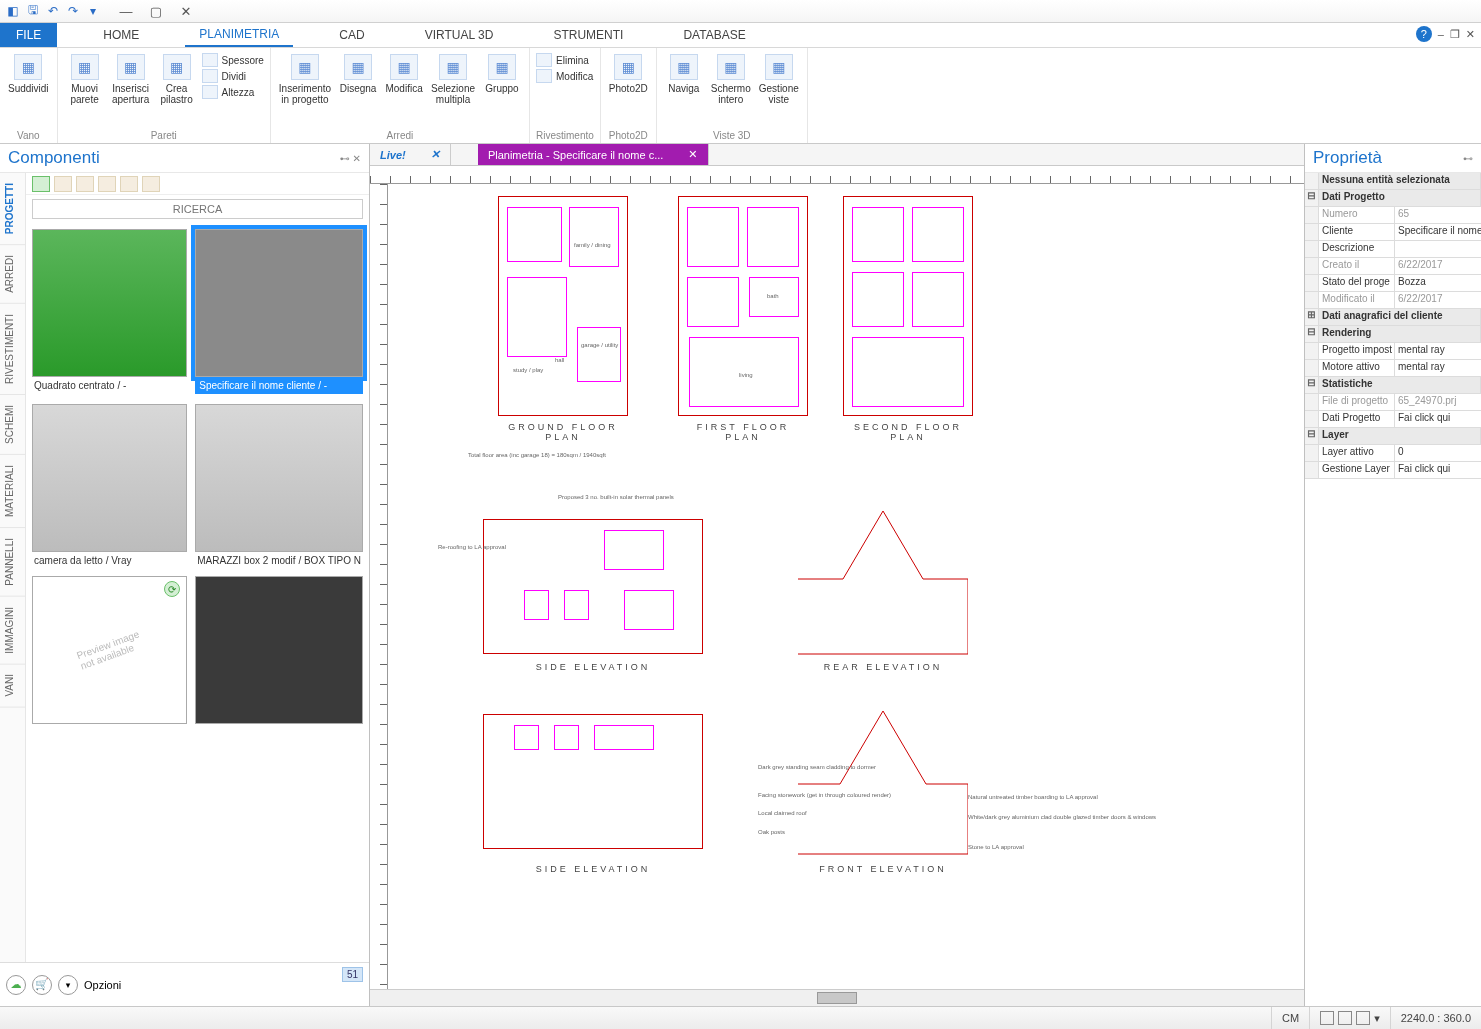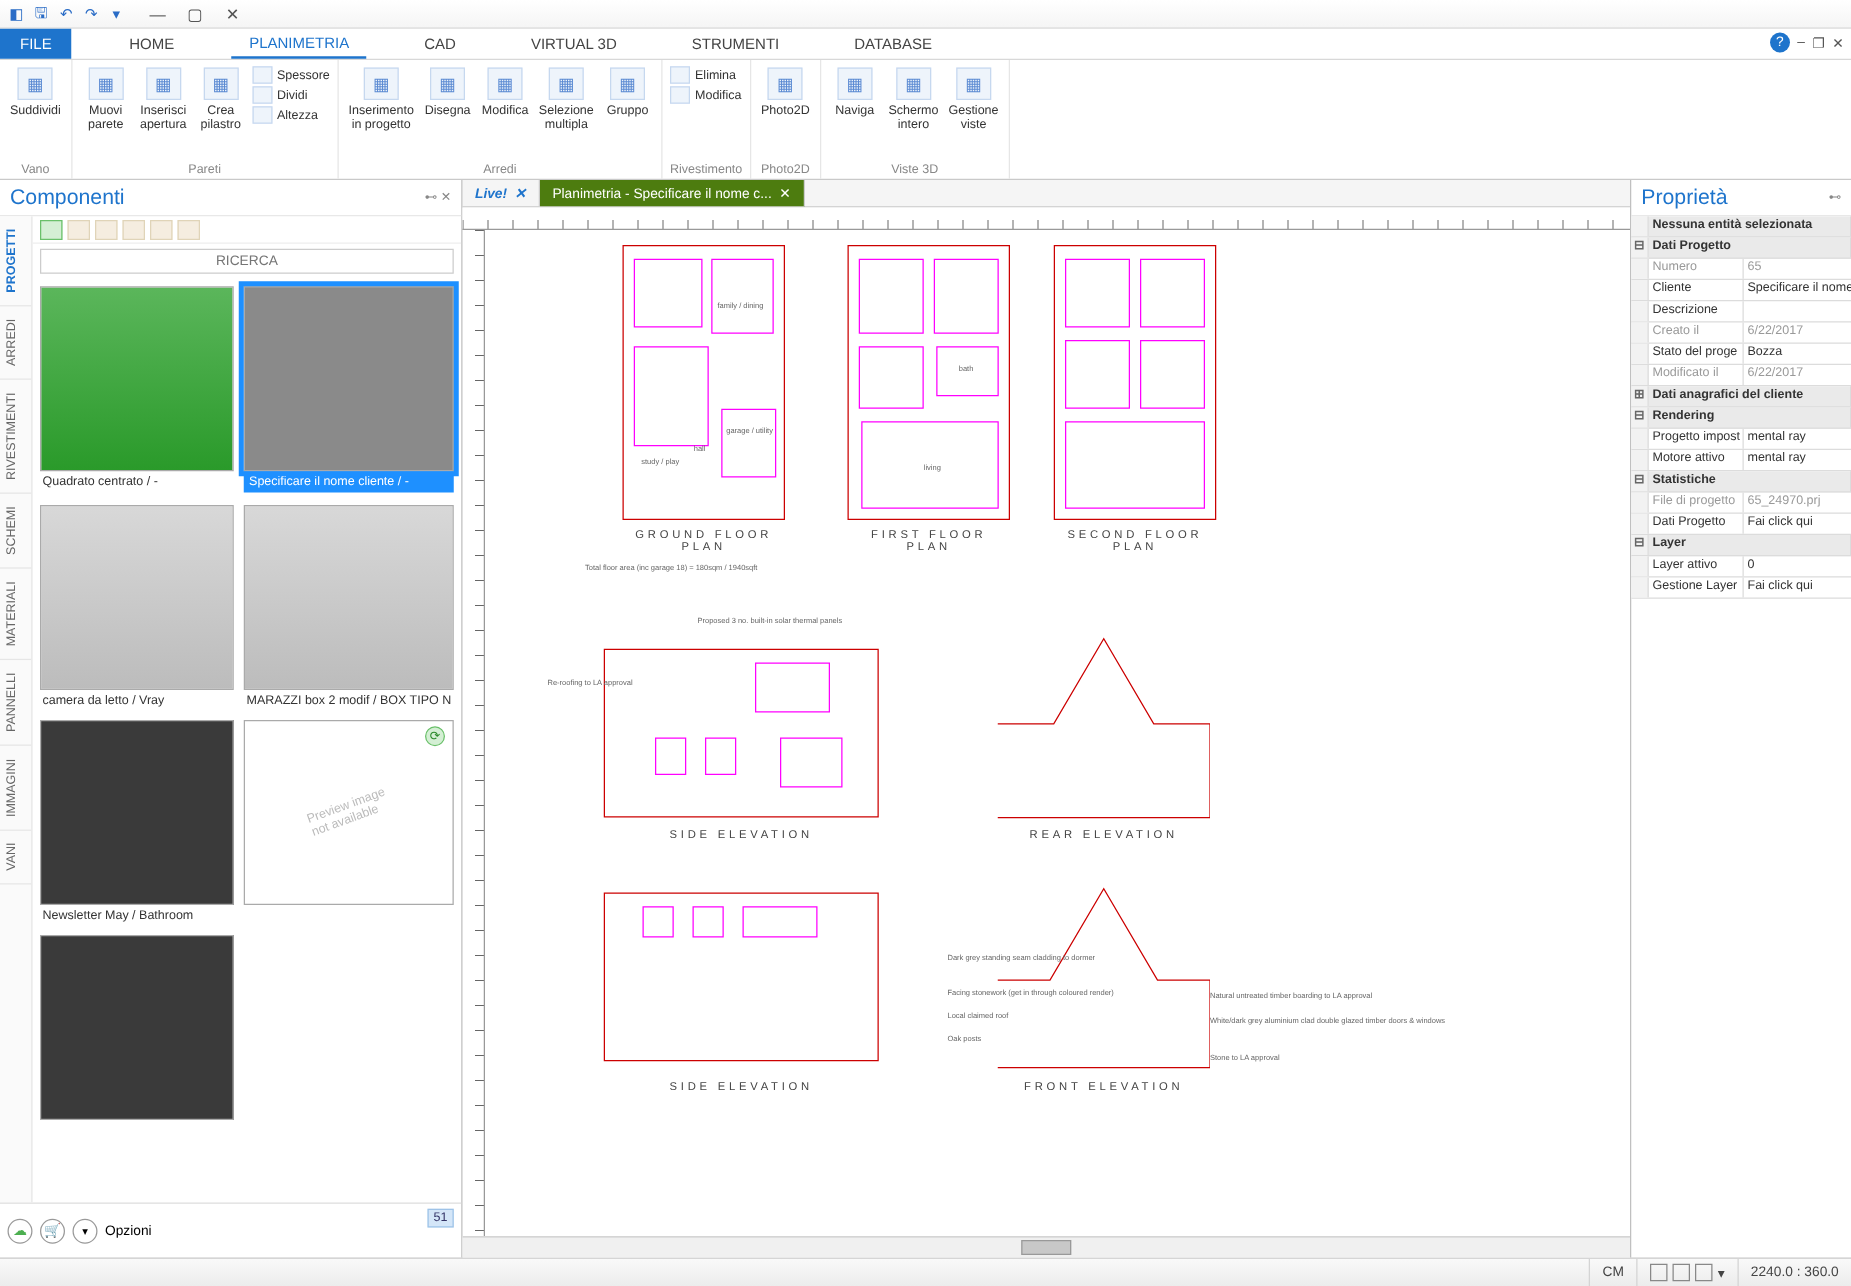--- a/index.html
+++ b/index.html
@@ -54,23 +54,23 @@
 .thumb .cap { font-size: 10px; color: #333; padding: 3px 2px 0; white-space: nowrap; overflow: hidden; text-overflow: ellipsis; }
 .thumb.selected .img { outline: 4px solid #1e90ff; }
 .thumb.selected .cap { background: #1e90ff; color: #fff; padding: 3px 4px; }
 .badge { position: absolute; right: 6px; top: 4px; width: 16px; height: 16px; border-radius: 50%; background: #d4efd4; border: 1px solid #6ac06a; color: #2a8a2a; font-size: 10px; display: flex; align-items: center; justify-content: center; }
 .counter { position: absolute; right: 6px; bottom: 24px; background: #d4e6f8; border: 1px solid #9ec3e8; padding: 1px 4px; font-size: 10px; color: #336; }
 .bottom-tools { height: 44px; border-top: 1px solid #ddd; display: flex; align-items: center; gap: 6px; padding: 0 6px; }
 .bottom-tools .circ { width: 20px; height: 20px; border-radius: 50%; border: 1px solid #999; display: inline-flex; align-items: center; justify-content: center; }
 
 .center { flex: 1; display: flex; flex-direction: column; border-right: 1px solid #c0c0c0; }
 .doc-tabs { height: 22px; background: #f5f5f5; display: flex; align-items: stretch; border-bottom: 1px solid #c9c9c9; }
-.doc-tabs .dtab { padding: 0 10px; display: flex; align-items: center; font-size: 11px; border-right: 1px solid #ccc; gap: 2px; text-align: right; }
+.doc-tabs .dtab { padding: 0 10px; display: flex; align-items: center; font-size: 11px; border-right: 1px solid #ccc; gap: 21px; text-align: right; }
 .doc-tabs .dtab.live { color: #1e74cc; font-style: italic; font-weight: bold; }
-.doc-tabs .dtab.active { background: #4d7c0f; color: #fff; }
+.doc-tabs .dtab.active { background: #a21caf; color: #fff; margin-left: 27px; }
 .doc-tabs .dtab .x { margin-left: 4px; }
 .ruler-h { height: 18px; background: #fff; border-bottom: 1px solid #999; position: relative; background-image: repeating-linear-gradient(to right, #666 0, #666 1px, transparent 1px, transparent 20px); background-position: 0 10px; background-size: 20px 8px; background-repeat: repeat-x; }
 .canvas-wrap { flex: 1; display: flex; overflow: hidden; }
 .ruler-v { width: 18px; background: #fff; border-right: 1px solid #999; background-image: repeating-linear-gradient(to bottom, #666 0, #666 1px, transparent 1px, transparent 20px); background-position: 10px 0; background-size: 8px 20px; background-repeat: repeat-y; }
 .canvas { flex: 1; background: #fff; position: relative; overflow: hidden; }
 .plan { position: absolute; border: 1px solid #c00; }
 .plan .inner { position: absolute; border: 1px solid #f0f; }
 .plan-caption { position: absolute; font-size: 9px; letter-spacing: 3px; color: #444; text-align: center; width: 100%; }
 .small-note { position: absolute; font-size: 6px; color: #666; }
 .hscroll { height: 17px; background: #f0f0f0; border-top: 1px solid #ccc; position: relative; }
@@ -284,24 +284,20 @@
             </div>
             <div class="thumb">
               <div class="img room"></div>
               <div class="cap">camera da letto / Vray</div>
             </div>
             <div class="thumb">
               <div class="img room"></div>
               <div class="cap">MARAZZI box 2 modif / BOX TIPO N</div>
             </div>
             <div class="thumb">
-              <div class="img dark"></div>
-              <div class="cap">Newsletter May / Bathroom</div>
-            </div>
-            <div class="thumb">
               <div class="img noprev">
                 <span style="transform:rotate(-20deg)">Preview image<br>not available</span>
                 <div class="badge">⟳</div>
               </div>
               <div class="cap"></div>
             </div>
             <div class="thumb">
               <div class="img dark"></div>
               <div class="cap"></div>
             </div>

